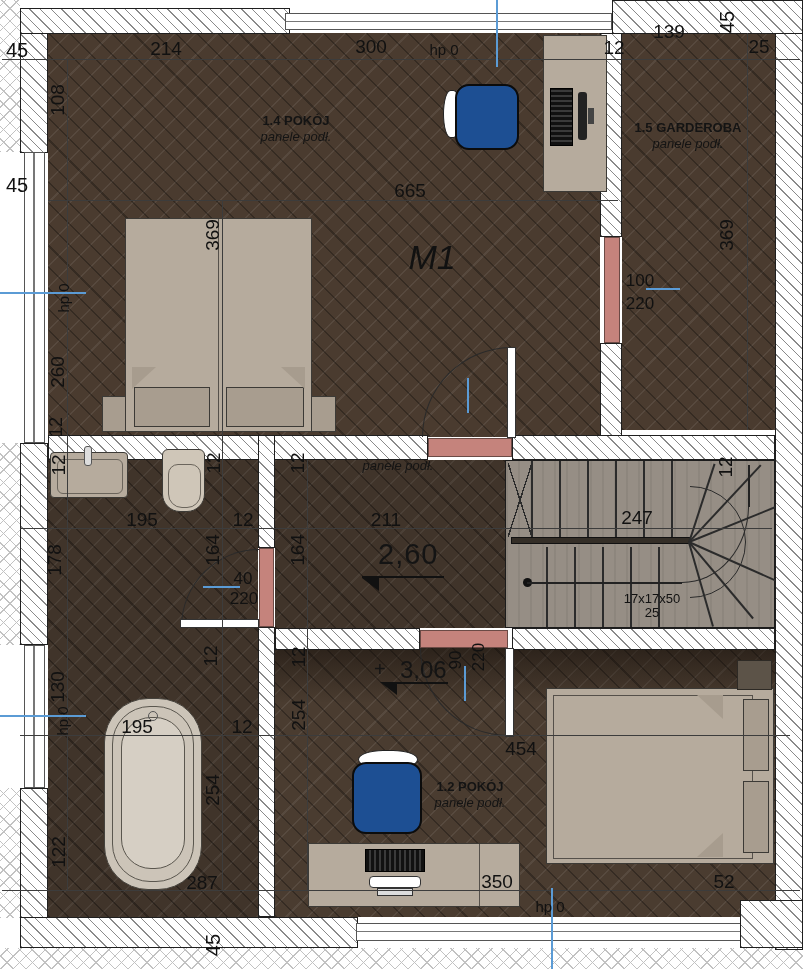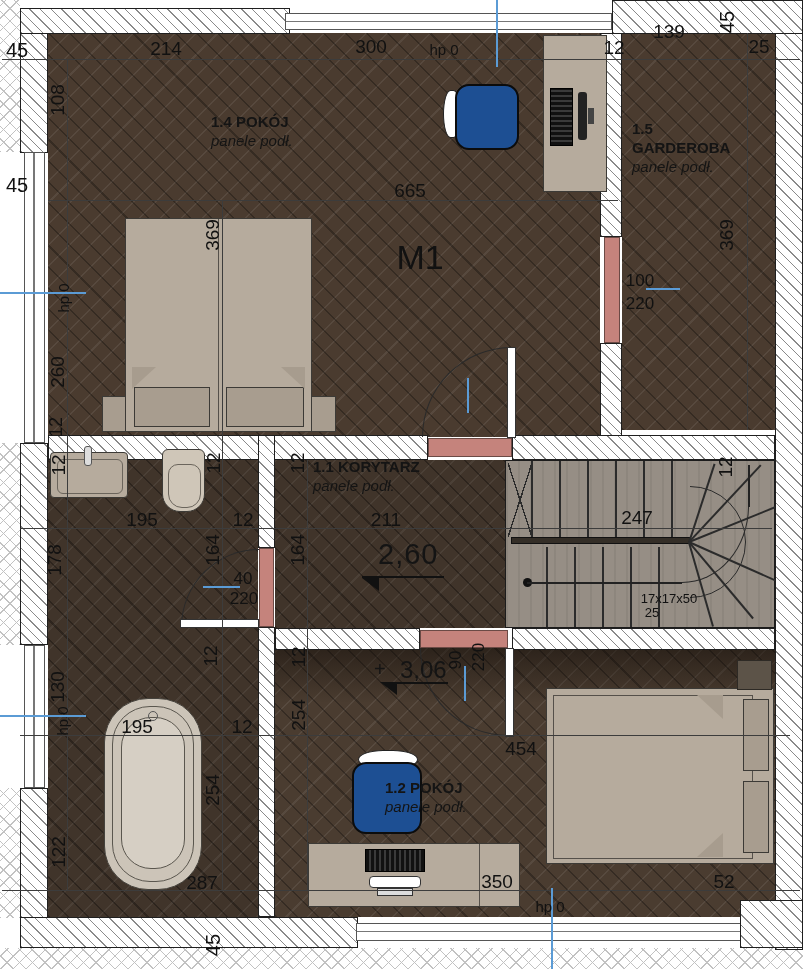--- a/index.html
+++ b/index.html
@@ -35,21 +35,21 @@
   .arc-bl{border-bottom:1.5px solid #2a2a2a;border-left:1.5px solid #2a2a2a;border-bottom-left-radius:100% 100%;box-sizing:border-box;}
   .arc-br{border-bottom:1px solid #2a2a2a;border-right:1px solid #2a2a2a;border-bottom-right-radius:100% 100%;box-sizing:border-box;}
   
   .hline{height:1px;background:#3c3c3c;}
   .vline{width:1px;background:#3c3c3c;}
   .blue{background:#5b9bd5;}
   
   .dim{position:absolute;font-size:19px;line-height:1;white-space:nowrap;color:#111;
        transform:translate(-50%,-50%);}
   .dim.rot{transform:translate(-50%,-50%) rotate(-90deg);}
-  .roomlbl{position:absolute;transform:translate(-50%,0);font-size:15px;line-height:1.25;}
+  .roomlbl{position:absolute;text-align:center;transform:translate(-50%,0);font-size:13px;line-height:1.25;}
   .roomlbl .nm{font-weight:bold;}
   .roomlbl .fl{font-style:italic;}
   .big{font-size:34px;}
   .lvl{font-size:29px;letter-spacing:1px;}
   .tri{width:0;height:0;border-top:13px solid #111;border-left:17px solid transparent;}
   
   .furn{background:#b6ab9d;border:1.5px solid #3c3a36;box-sizing:border-box;}
   .furn2{background:#a89d8f;border:1px solid #3c3a36;box-sizing:border-box;}
   .dark{background:#171717;}
   .chair{background:#1d4f93;border:2px solid #0c0c0c;border-radius:14px;box-sizing:border-box;}
@@ -206,21 +206,21 @@
 
   <div class="abs blue" style="left:496px;top:0;width:2px;height:67px;"></div>
   <div class="abs blue" style="left:0;top:292px;width:86px;height:2px;"></div>
   <div class="abs blue" style="left:0;top:715px;width:86px;height:2px;"></div>
   <div class="abs blue" style="left:551px;top:888px;width:2px;height:81px;"></div>
   <div class="abs blue" style="left:646px;top:288px;width:34px;height:2px;"></div>
   <div class="abs blue" style="left:203px;top:586px;width:37px;height:2px;"></div>
   <div class="abs blue" style="left:467px;top:378px;width:2px;height:35px;"></div>
   <div class="abs blue" style="left:464px;top:666px;width:2px;height:35px;"></div>
 
-  <div class="dim big" style="left:420px;top:257px;">M1</div>
+  <div class="dim big" style="left:432px;top:257px;font-style:italic;">M1</div>
 
   <div class="abs" style="left:360px;top:538px;">
     <span class="lvl" style="position:absolute;left:18px;top:0;">2,60</span>
     <div class="abs hline" style="left:2px;top:38px;width:82px;height:2px;background:#111;"></div>
     <div class="abs tri" style="left:2px;top:40px;"></div>
   </div>
   <div class="abs" style="left:372px;top:656px;">
     <span style="position:absolute;left:2px;top:2px;font-size:20px;">+</span>
     <span style="position:absolute;left:28px;top:0;font-size:24px;">3,06</span>
     <div class="abs hline" style="left:24px;top:26px;width:52px;height:1.5px;background:#111;"></div>
@@ -230,21 +230,20 @@
   <div class="abs" id="room-labels" style="left:0;top:0;width:100%;height:100%;">
       <div class="roomlbl" style="left: 296px; top: 113px; width: 170px;">
         <div class="nm">1.4 POKÓJ</div>
         <div class="fl">panele podł.</div>
       </div>
       <div class="roomlbl" style="left: 688px; top: 120px; width: 112px;">
         <div class="nm">1.5 GARDEROBA</div>
         <div class="fl">panele podł.</div>
       </div>
       <div class="roomlbl" style="left: 398px; top: 458px; width: 170px;">
-        <div class="nm">1.1 KORYTARZ</div>
         <div class="fl">panele podł.</div>
       </div>
       <div class="roomlbl" style="left: 470px; top: 779px; width: 170px;">
         <div class="nm">1.2 POKÓJ</div>
         <div class="fl">panele podł.</div>
       </div>
     </div>
   <div class="abs" id="dims-layer" style="left:0;top:0;width:100%;height:100%;">
       <span class="dim" style="left: 17px; top: 50px; font-size: 20px;">45</span>
       <span class="dim" style="left: 166px; top: 48px;">214</span>
@@ -270,21 +269,21 @@
       <span class="dim rot" style="left: 725px; top: 467px;">12</span>
       <span class="dim" style="left: 142px; top: 519px;">195</span>
       <span class="dim" style="left: 243px; top: 519px;">12</span>
       <span class="dim" style="left: 386px; top: 519px;">211</span>
       <span class="dim" style="left: 637px; top: 517px;">247</span>
       <span class="dim rot" style="left: 54px; top: 560px;">178</span>
       <span class="dim rot" style="left: 212px; top: 550px;">164</span>
       <span class="dim rot" style="left: 297px; top: 550px;">164</span>
       <span class="dim" style="left: 243px; top: 578px; font-size: 17px;">40</span>
       <span class="dim" style="left: 244px; top: 598px; font-size: 17px;">220</span>
-      <span class="dim" style="left: 652px; top: 598px; font-size: 13px; margin-left: 17px;">17x17x50</span>
+      <span class="dim" style="left: 652px; top: 598px; font-size: 13px;">17x17x50</span>
       <span class="dim" style="left: 652px; top: 612px; font-size: 13px;">25</span>
       <span class="dim rot" style="left: 210px; top: 656px;">12</span>
       <span class="dim rot" style="left: 298px; top: 657px;">12</span>
       <span class="dim rot" style="left: 57px; top: 687px;">130</span>
       <span class="dim rot" style="left: 62px; top: 721px; font-size: 15px;">hp 0</span>
       <span class="dim rot" style="left: 298px; top: 715px;">254</span>
       <span class="dim rot" style="left: 455px; top: 660px; font-size: 17px;">90</span>
       <span class="dim rot" style="left: 478px; top: 657px; font-size: 17px;">220</span>
       <span class="dim" style="left: 137px; top: 726px;">195</span>
       <span class="dim" style="left: 242px; top: 726px;">12</span>

